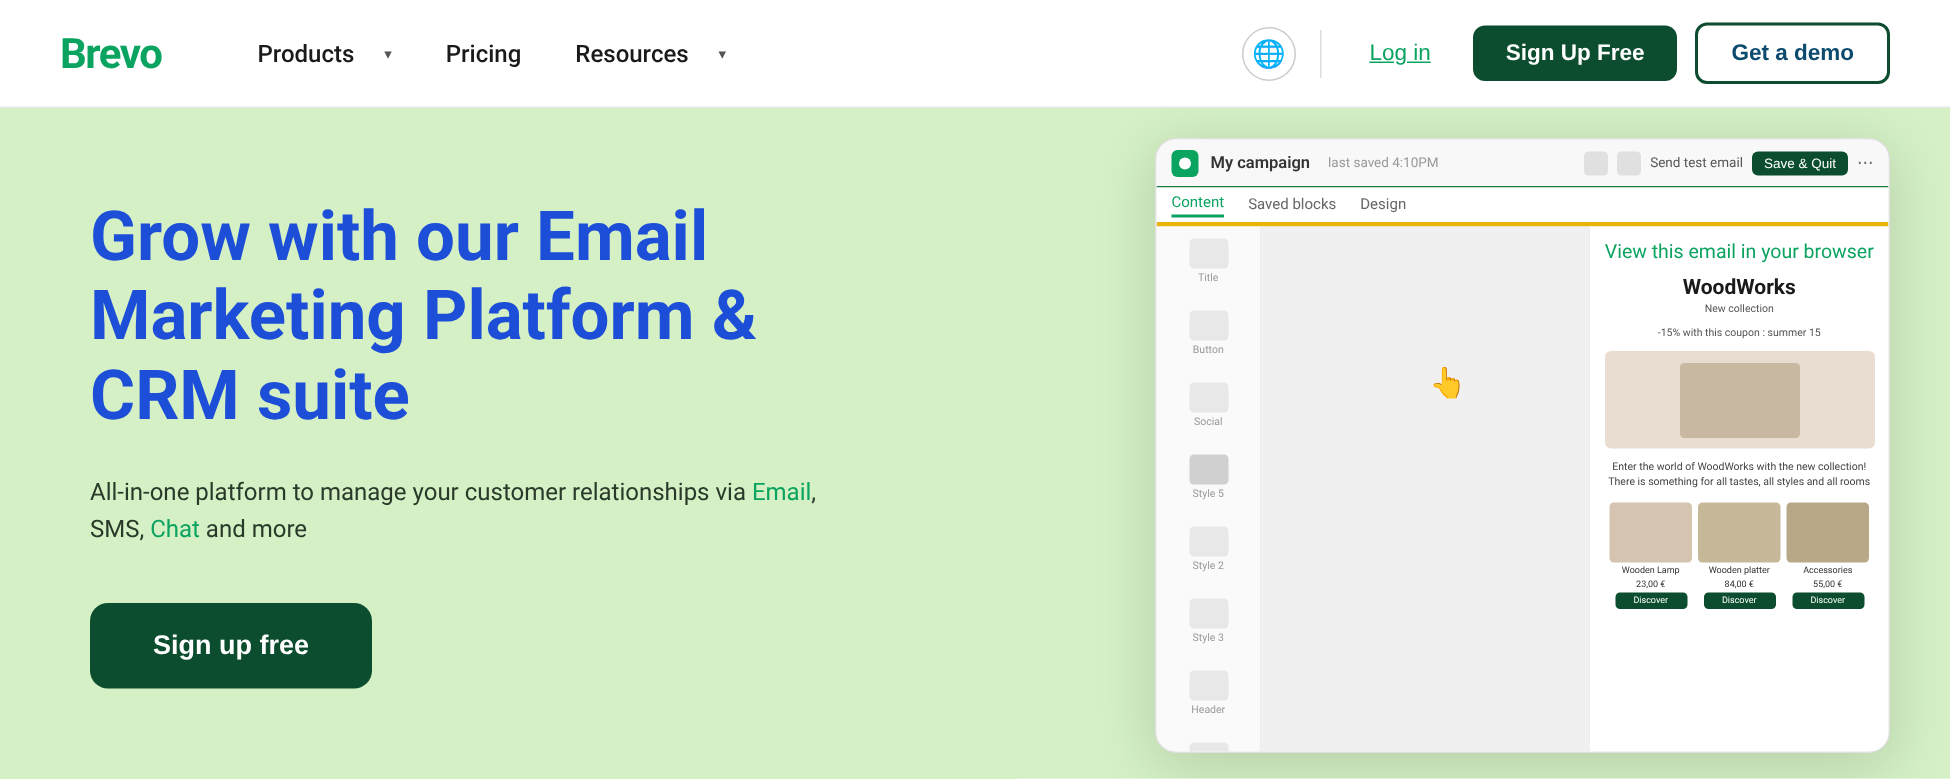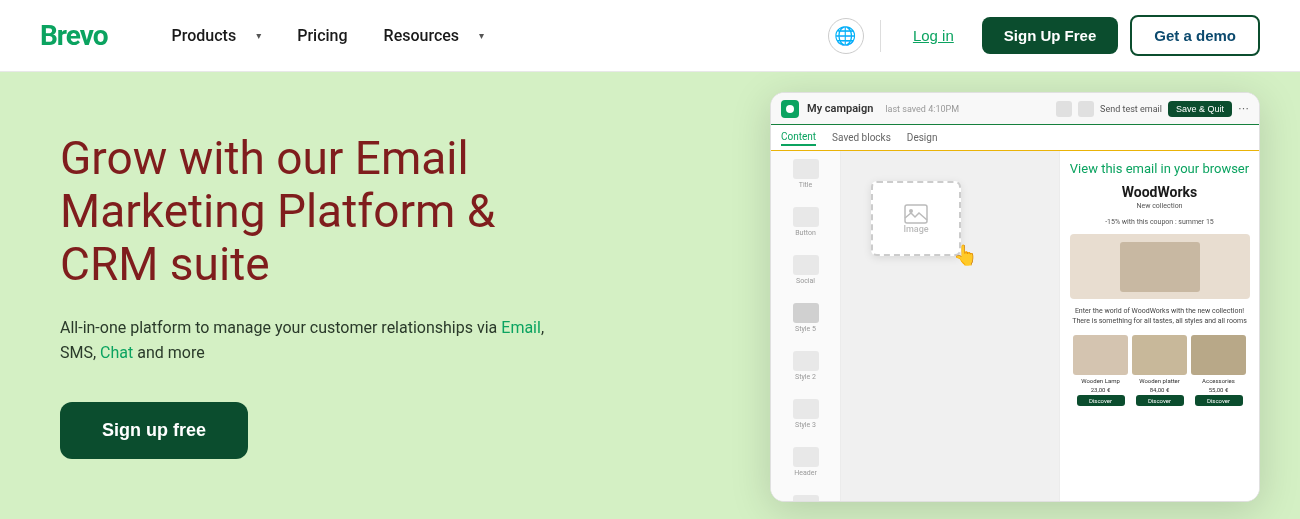--- a/index.html
+++ b/index.html
@@ -112,22 +112,22 @@
       padding: 0 60px;
       position: relative;
       overflow: hidden;
     }
     .hero-text {
       max-width: 520px;
       z-index: 2;
     }
     .hero-headline {
       font-size: 46px;
-      font-weight: 400;
-      color: #7f1d1d;
+      font-weight: 700;
+      color: #1d4ed8;
       line-height: 1.15;
       margin-bottom: 24px;
     }
     .hero-sub {
       font-size: 16px;
       color: #2a3a2a;
       line-height: 1.6;
       margin-bottom: 36px;
     }
     .hero-sub a {
@@ -206,21 +206,21 @@
     .mock-icon-small {
       width: 16px;
       height: 16px;
       background: #e0e0e0;
       border-radius: 3px;
     }
 
     
     .mock-tabs {
       background: #fff;
-      border-bottom: 1px solid #eab308;
+      border-bottom: 3px solid #eab308;
       height: 26px;
       display: flex;
       align-items: center;
       padding: 0 10px;
       gap: 16px;
     }
     .mock-tab {
       font-size: 10px;
       color: #666;
       padding: 2px 0;
@@ -495,28 +495,20 @@
           <span class="mock-sidebar-label">Divider</span>
         </div>
         <div class="mock-sidebar-item">
           <div class="mock-sidebar-icon"></div>
 
         </div>
 
       </div>
 
       <div class="mock-canvas">
-        <div class="mock-image-placeholder">
-          <svg width="24" height="20" viewBox="0 0 24 20" fill="none">
-            <rect x="1" y="1" width="22" height="18" rx="2" stroke="#bbb" stroke-width="1.5" fill="none"></rect>
-            <circle cx="7" cy="7" r="2" fill="#bbb"></circle>
-            <path d="M1 14l6-5 4 4 4-4 8 7" stroke="#bbb" stroke-width="1.5" fill="none"></path>
-          </svg>
-          <span class="mock-image-label">Image</span>
-        </div>
         <div class="mock-cursor">👆</div>
       </div>
 
       <div class="mock-preview">
         <div class="mock-view-link">View this email in your browser</div>
         <div class="mock-email-brand">WoodWorks</div>
         <div class="mock-email-sub">New collection</div>
         <div class="mock-email-sub">-15% with this coupon : summer 15</div>
         <div class="mock-email-img">
           <div class="mock-email-img-inner"></div>

